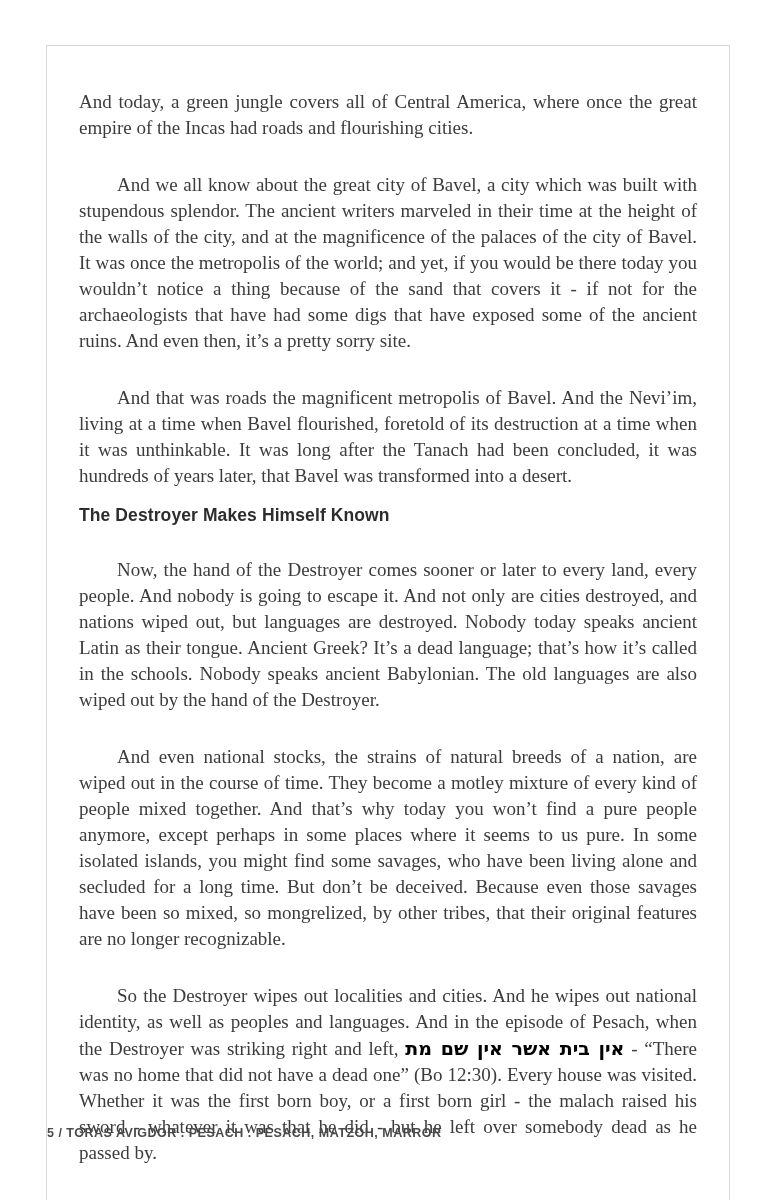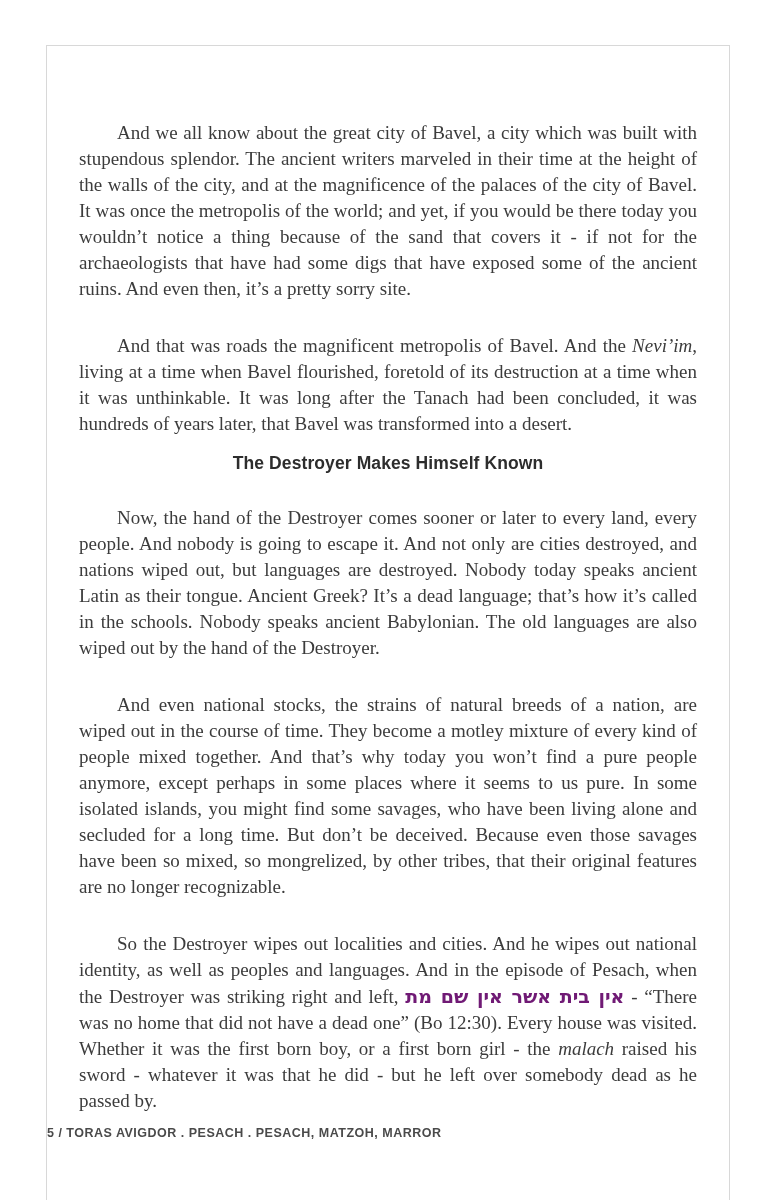--- a/index.html
+++ b/index.html
@@ -30,34 +30,33 @@
     font-size: 19px;
     line-height: 26px;
     color: #3c3c3c;
     text-align: justify;
   }
   p.indent {
     text-indent: 38px;
     margin-top: 31px;
   }
   .italic {
-    font-style: italic;
   }
   .hebrew {
     font-weight: bold;
     font-family: "DejaVu Serif", "DejaVu Sans", serif;
-    color: #701a75;
+    color: #000000;
   }
   h2.section {
     margin: 16px 0 17px 0;
     font-family: "Liberation Sans", sans-serif;
     font-weight: bold;
     font-size: 17.5px;
     color: #2d2d2d;
-    text-align: center;
+    text-align: left;
     letter-spacing: 0.1px;
   }
   .footer {
     position: absolute;
     left: 0;
     right: 0;
     top: 1080px;
     text-align: left;
     font-family: "Liberation Sans", sans-serif;
     font-weight: bold;
@@ -65,20 +64,21 @@
     letter-spacing: 0.5px;
     color: #4a4a4a;
   }
 </style>
 </head>
 <body>
 
 <div class="page">
   <article class="content">
 
+    <p class="body">And today, a green jungle covers all of Central America, where once the great empire of the Incas had roads and flourishing cities.</p>
 
     <p class="body indent">And we all know about the great city of Bavel, a city which was built with stupendous splendor. The ancient writers marveled in their time at the height of the walls of the city, and at the magnificence of the palaces of the city of Bavel. It was once the metropolis of the world; and yet, if you would be there today you wouldn’t notice a thing because of the sand that covers it - if not for the archaeologists that have had some digs that have exposed some of the ancient ruins. And even then, it’s a pretty sorry site.</p>
 
     <p class="body indent"><span>And that was roads the magnificent metropolis of Bavel. And the </span><span class="italic">Nevi’im</span><span>, living at a time when Bavel flourished, foretold of its destruction at a time when it was unthinkable. It was long after the Tanach had been concluded, it was hundreds of years later, that Bavel was transformed into a desert.</span></p>
 
     <h2 class="section">The Destroyer Makes Himself Known</h2>
 
     <p class="body indent">Now, the hand of the Destroyer comes sooner or later to every land, every people. And nobody is going to escape it. And not only are cities destroyed, and nations wiped out, but languages are destroyed. Nobody today speaks ancient Latin as their tongue. Ancient Greek? It’s a dead language; that’s how it’s called in the schools. Nobody speaks ancient Babylonian. The old languages are also wiped out by the hand of the Destroyer.</p>
 
     <p class="body indent">And even national stocks, the strains of natural breeds of a nation, are wiped out in the course of time. They become a motley mixture of every kind of people mixed together. And that’s why today you won’t find a pure people anymore, except perhaps in some places where it seems to us pure. In some isolated islands, you might find some savages, who have been living alone and secluded for a long time. But don’t be deceived. Because even those savages have been so mixed, so mongrelized, by other tribes, that their original features are no longer recognizable.</p>

